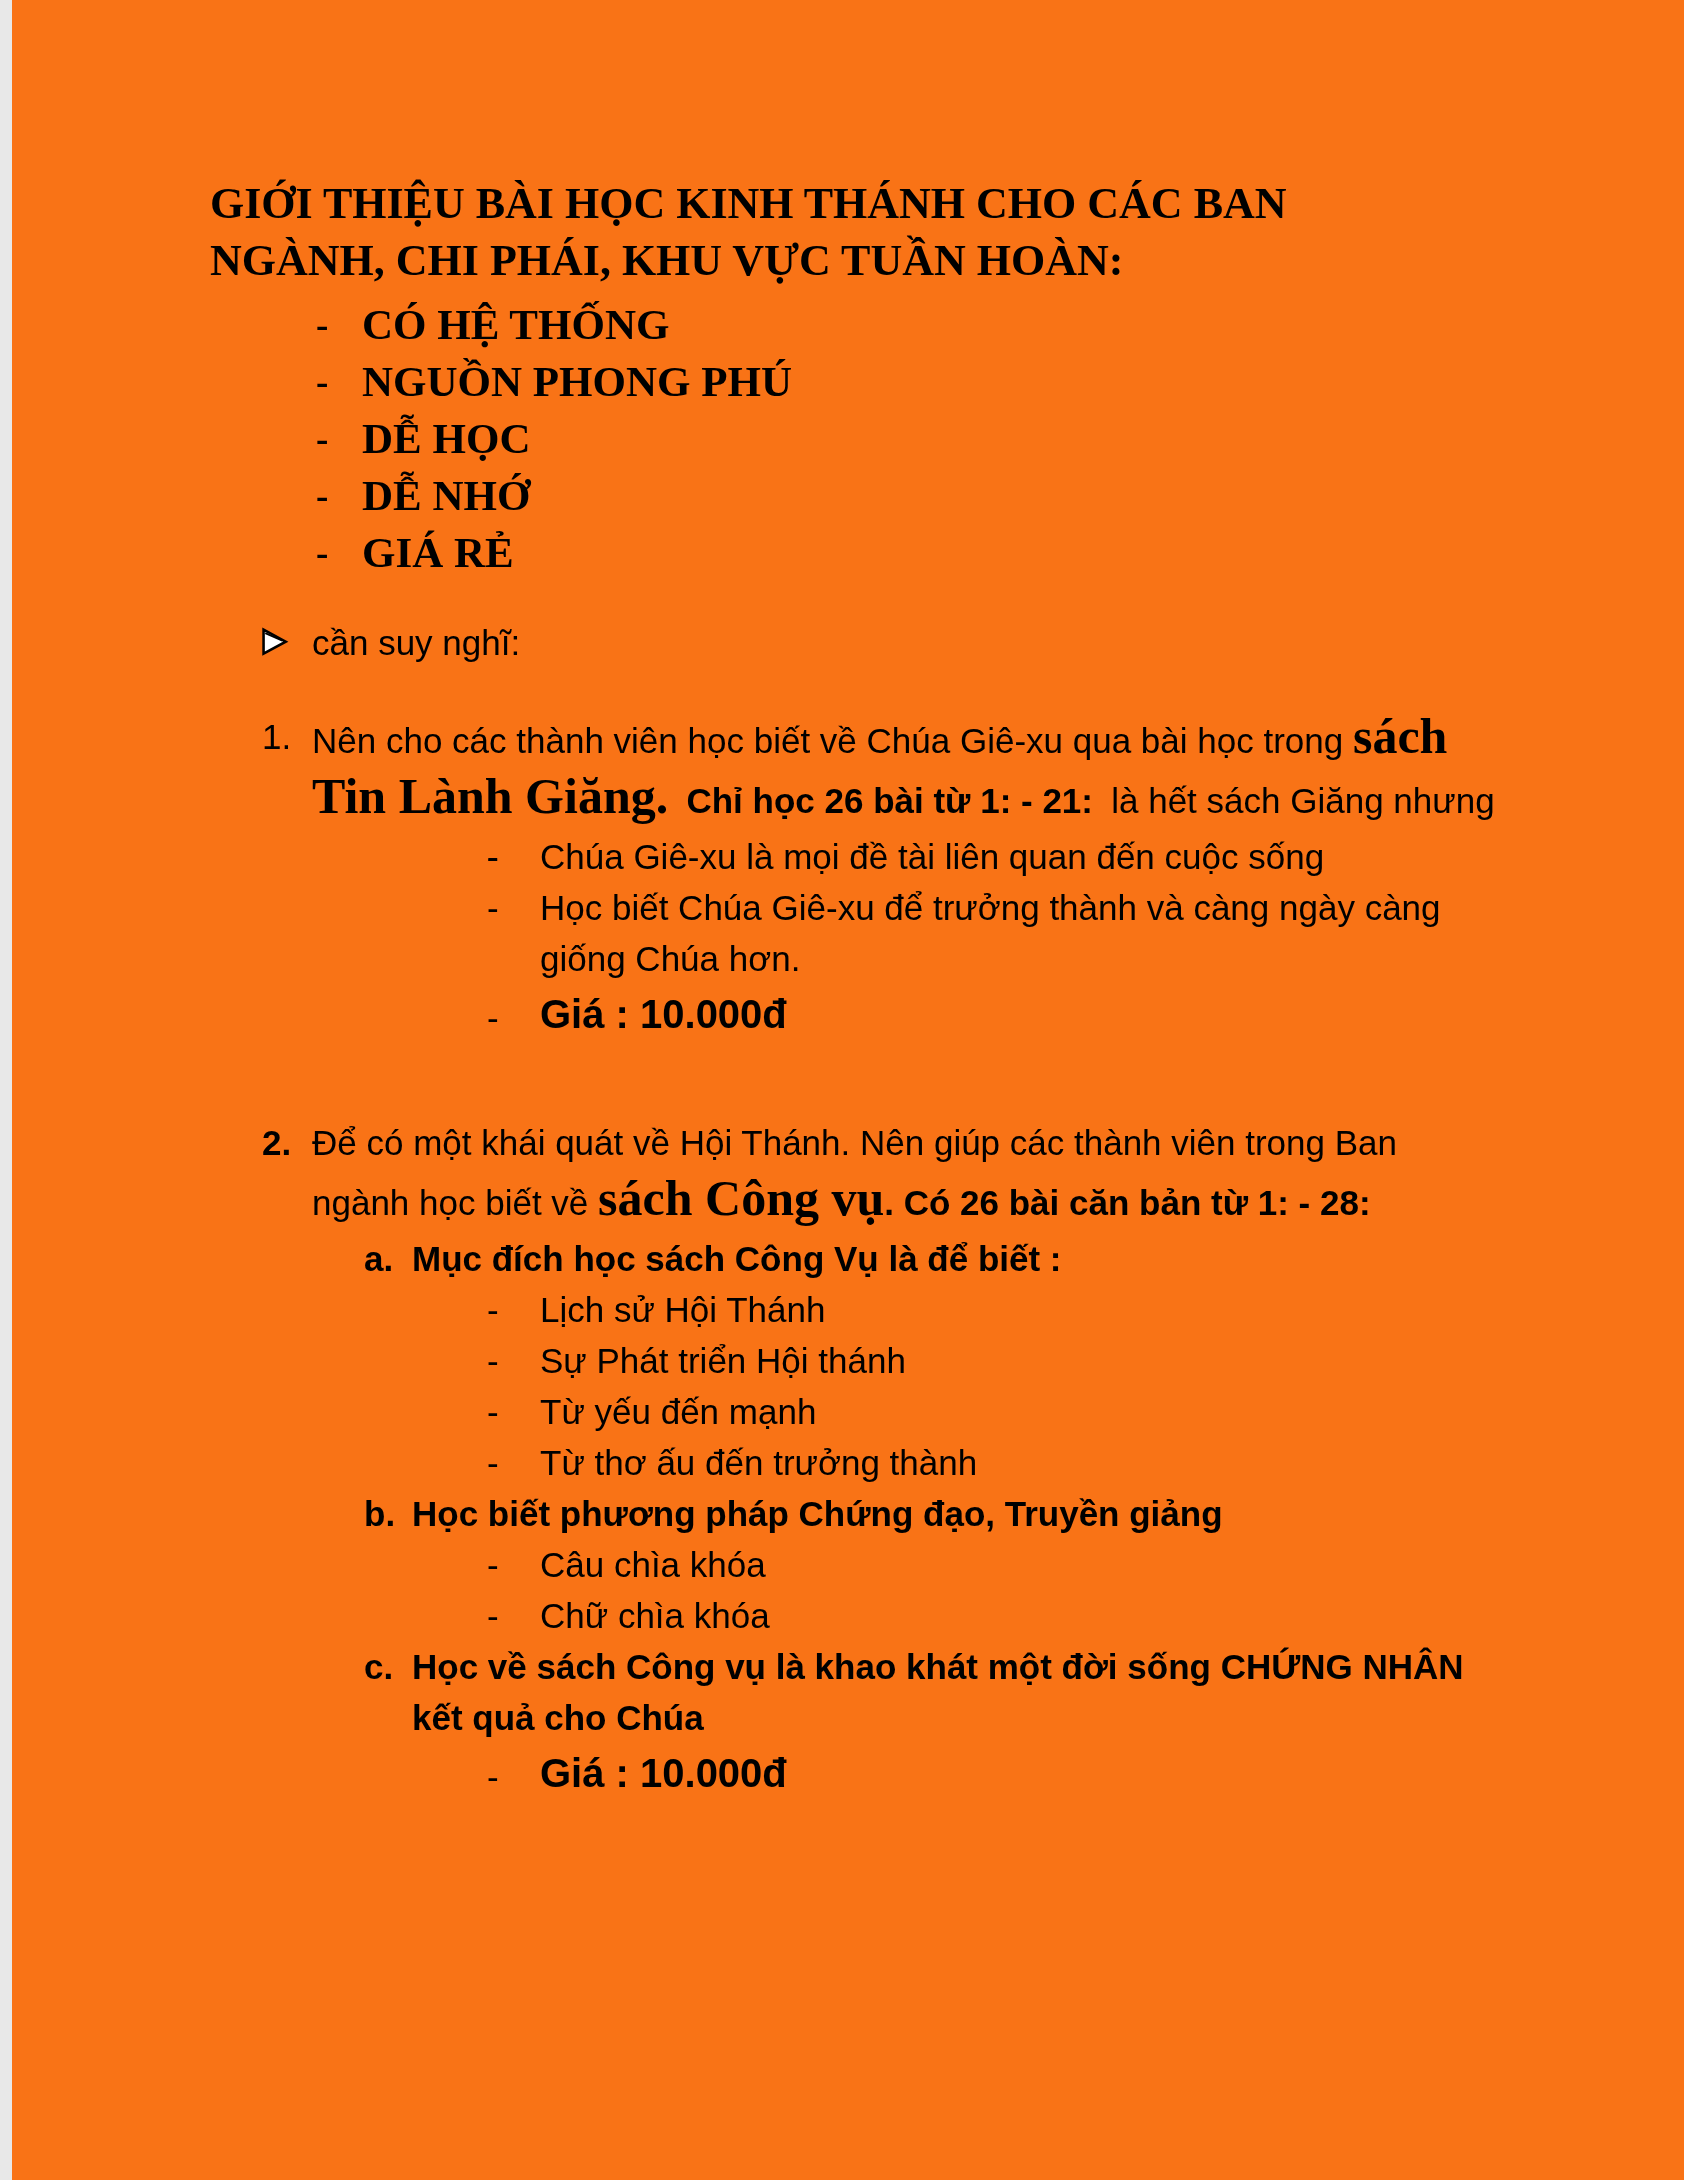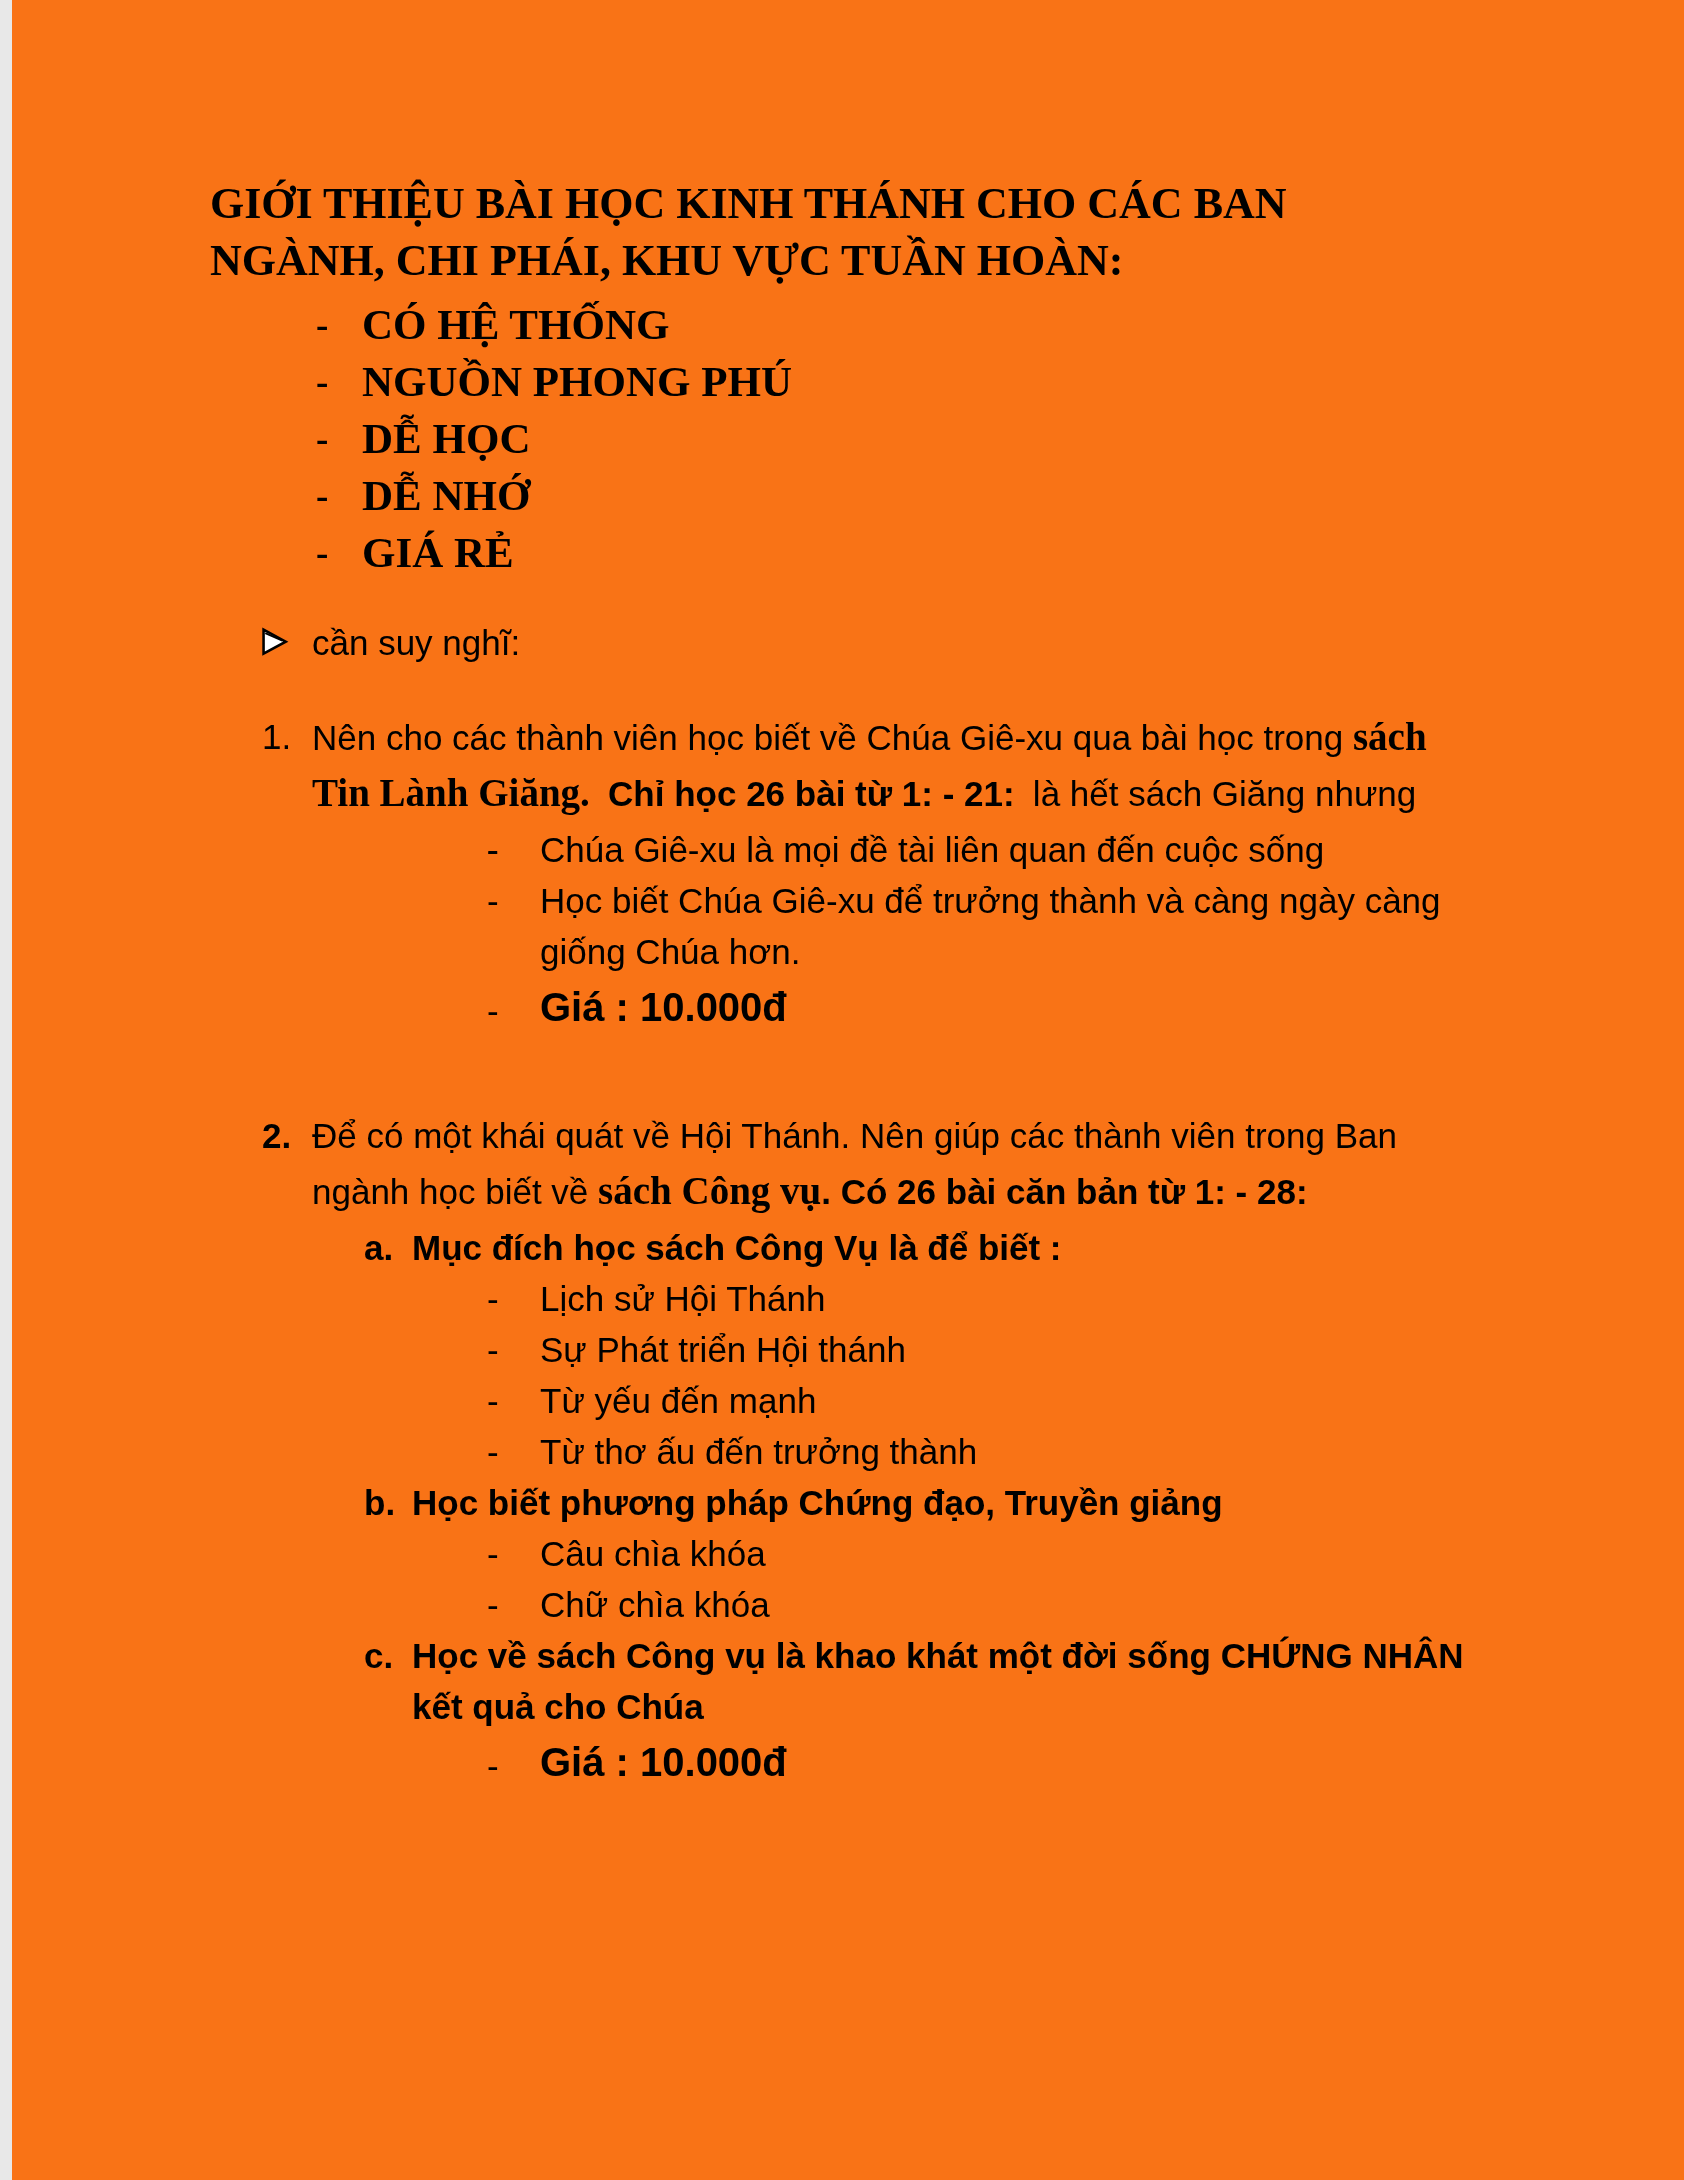--- a/index.html
+++ b/index.html
@@ -42,21 +42,21 @@
   .intro-block { margin-bottom:43px; }
   .body { font-size:35px; line-height:51px; }
   .t1 { padding-left:300px; }
   .t2 { padding-left:528px; }
   .t3 { padding-left:400px; }
 
   .bold { font-weight:bold; }
   .big-serif {
     font-family:"Liberation Serif", serif;
     font-weight:bold;
-    font-size:39px;
+    font-size:50px;
   }
   .lh70 { line-height:60px; }
   .lh62 { line-height:53px; }
 
   .gap-l { margin-left:13.6px; }
   .gap-s { margin-left:8.5px; }
 
   .price-line { font-size:40px; font-weight:bold; line-height:61px; }
   .price-line .marker { font-weight:normal; font-size:35px; top:3.4px; }
 

